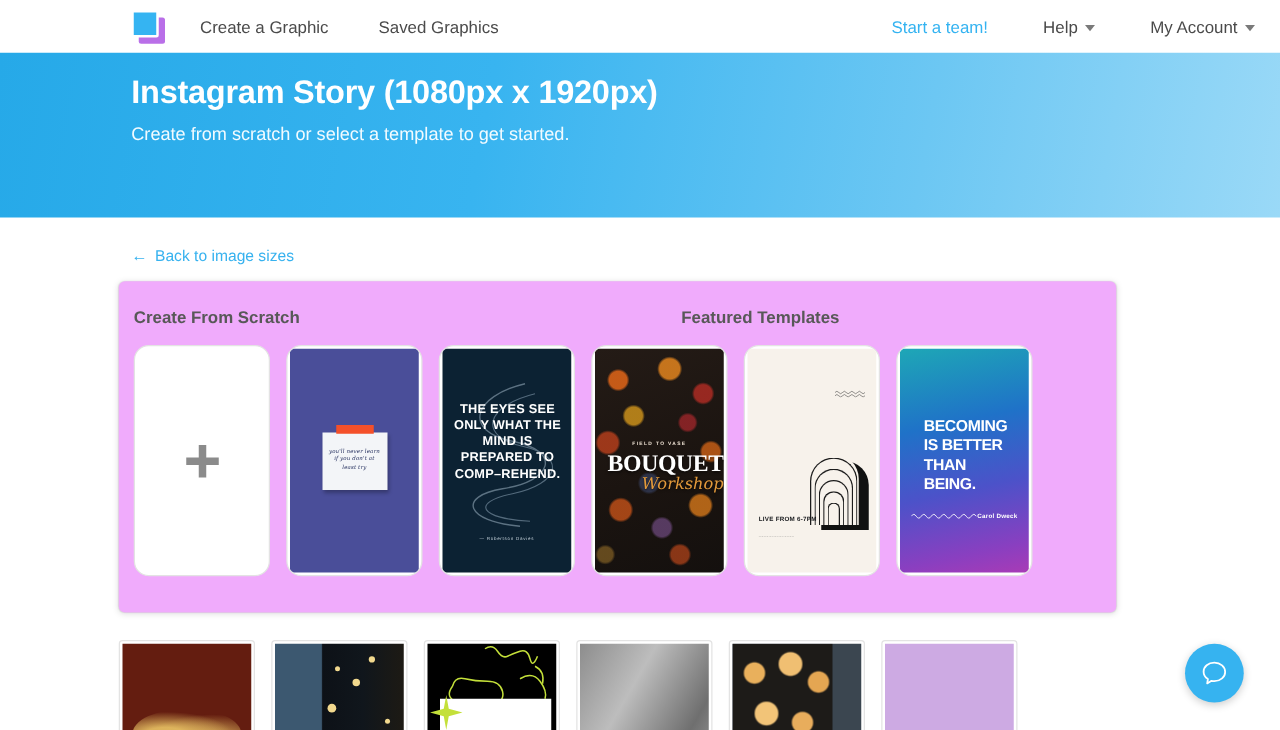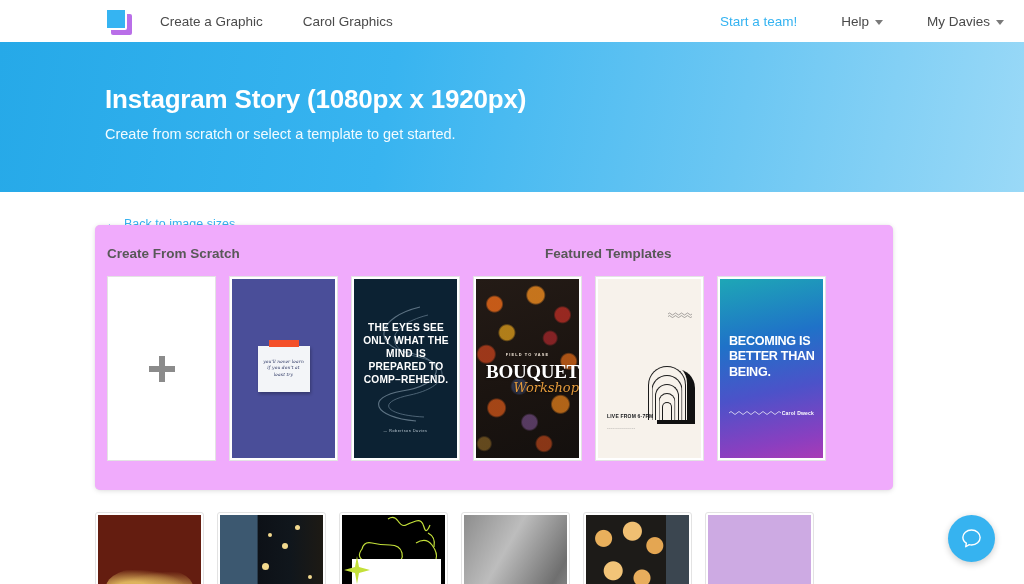--- a/index.html
+++ b/index.html
@@ -72,23 +72,23 @@
     border-left: 4px solid transparent;
     border-right: 4px solid transparent;
     border-top: 5px solid #7a7a7a;
     margin-left: 6px;
     position: relative;
     top: 1px;
   }
 
   
   .hero {
-    height: 150px;
+    height: 132px;
     background: linear-gradient(100deg, #26a9e8 0%, #38b4f0 38%, #6cc7f3 72%, #9ad9f7 100%);
-    padding: 42px 0 0 105px;
+    padding: 16px 0 0 105px;
     color: #ffffff;
   }
   .hero h1 {
     font-size: 26px;
     font-weight: bold;
     letter-spacing: -0.2px;
     margin-bottom: 11px;
   }
   .hero p {
     font-size: 14.5px;
@@ -138,21 +138,21 @@
 
   .tiles {
     display: flex;
     padding: 9px 0 0 12px;
     gap: 13px;
   }
   .tile {
     width: 109px;
     height: 185px;
     border: 1px solid #e3e3e3;
-    border-radius: 0;
+    border-radius: 12px;
     background: #ffffff;
     overflow: hidden;
     position: relative;
     cursor: pointer;
     flex: 0 0 auto;
   }
   .tile.scratch {
     display: flex;
     align-items: center;
     justify-content: center;
@@ -346,21 +346,21 @@
     font-size: 2.8px;
     letter-spacing: 0.4px;
   }
 
   
   .t-grad {
     background: linear-gradient(168deg, #1ea7b6 0%, #1f72c8 34%, #4c52c9 62%, #8a3fc0 88%, #a83bb6 100%);
   }
   .grad-quote {
     position: absolute;
-    left: 9px; right: 8px; top: 55px;
+    left: 19px; right: 8px; top: 55px;
     color: #ffffff;
     font-size: 12.6px;
     font-weight: bold;
     line-height: 1.22;
     letter-spacing: -0.3px;
   }
   .grad-rule {
     position: absolute;
     left: 9px; bottom: 42px;
     width: 54px; height: 7px;
@@ -457,30 +457,30 @@
 </head>
 <body>
 
 <div class="navbar">
   <div class="logo">
     <div class="sq-back"></div>
     <div class="sq-front"></div>
   </div>
   <div class="nav-left">
     <span class="nav-link">Create a Graphic</span>
-    <span class="nav-link">Carol Graphics</span>
+    <span class="nav-link">Saved Graphics</span>
   </div>
   <div class="nav-right">
     <span class="nav-item accent">Start a team!</span>
     <span class="nav-item">
       <span>Help</span>
       <i class="caret"></i>
     </span>
     <span class="nav-item">
-      <span>My Davies</span>
+      <span>My Account</span>
       <i class="caret"></i>
     </span>
   </div>
 </div>
 
 <div class="hero">
   <h1>Instagram Story (1080px x 1920px)</h1>
   <p>Create from scratch or select a template to get started.</p>
 </div>
 

